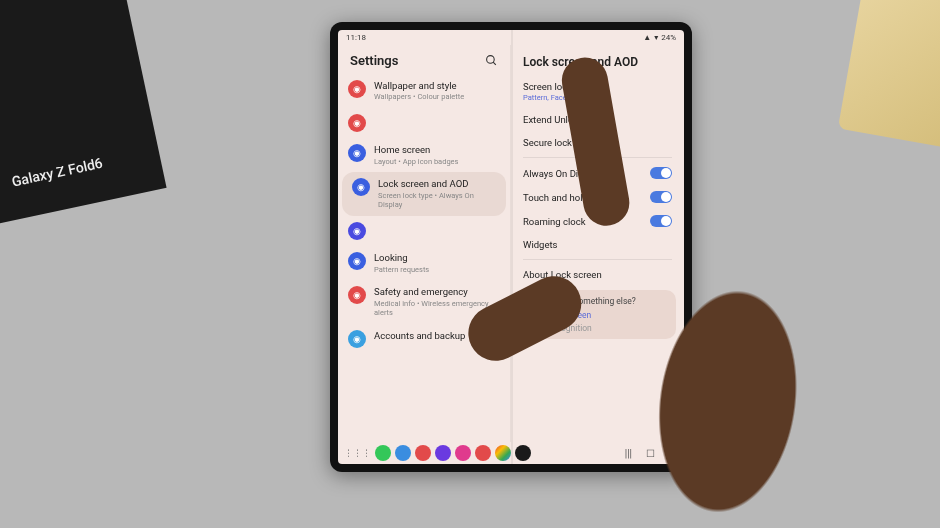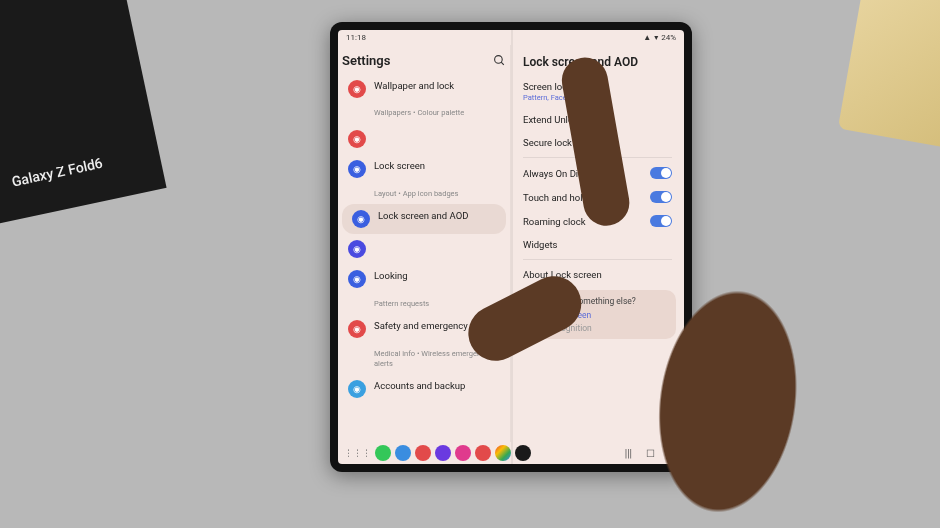--- a/index.html
+++ b/index.html
@@ -34,30 +34,30 @@
     display:flex; justify-content:space-between; align-items:center;
     padding: 3px 8px; font-size:8px; color:#333;
   }
   .statusbar .right { display:flex; gap:3px; align-items:center; }
 
   .panes { flex:1; display:flex; overflow:hidden; }
 
   .pane-left { width: 50%; display:flex; flex-direction:column; border-right:1px solid rgba(0,0,0,.05);}
   .pane-right { width: 50%; display:flex; flex-direction:column; }
 
-  .left-header { display:flex; justify-content:space-between; align-items:center; padding: 8px 4px 6px; }
+  .left-header { display:flex; justify-content:space-between; align-items:center; padding: 8px 12px 6px; }
   .left-header h1 { font-size:13px; font-weight:600; color:#222; }
   .search-ic { width:13px; height:13px; }
 
   .settings-list { flex:1; overflow:hidden; }
   .setrow { display:flex; gap:8px; padding:6px 10px; align-items:flex-start; }
   .setrow.selected { background:#e9d9d3; border-radius:12px; margin:0 4px; }
   .seticon { width:18px; height:18px; border-radius:50%; flex-shrink:0; display:flex; align-items:center; justify-content:center; color:#fff; font-size:9px; }
   .settxt .t { font-size:9.5px; color:#222; line-height:1.2; }
-  .settxt .s { font-size:7.5px; color:#888; line-height:1.3; margin-top:17px; }
+  .settxt .s { font-size:7.5px; color:#888; line-height:1.3; margin-top:1px; }
 
   .right-header { padding: 10px 12px 6px; }
   .right-header h2 { font-size:12px; font-weight:600; color:#222; }
   .detail-list { flex:1; overflow:hidden; display:flex; flex-direction:column;}
   .drow { padding:6px 12px; }
   .drow .t { font-size:9.5px; color:#222; }
   .drow .s { font-size:7.5px; color:#5a6bd8; margin-top:1px; }
   .drow.withswitch { display:flex; justify-content:space-between; align-items:center; }
   .dsep { height:1px; background: rgba(0,0,0,.08); margin: 3px 12px; }
   .switch { width:22px; height:12px; background:#4a7ae0; border-radius:6px; position:relative; }
@@ -111,38 +111,39 @@
           <h1>Settings</h1>
           <svg class="search-ic" viewBox="0 0 24 24" fill="none" stroke="#333" stroke-width="2">
               <circle cx="10" cy="10" r="7"></circle>
               <line x1="20" y1="20" x2="15" y2="15"></line>
             </svg>
         </div>
         <div class="settings-list" id="settings-list">
             <div class="setrow">
               <div class="seticon" style="background: rgb(226, 74, 74);">◉</div>
               <div class="settxt">
-                <div class="t">Wallpaper and lock</div>
+                <div class="t">Wallpaper and style</div>
                 <div class="s">Wallpapers • Colour palette</div>
               </div>
             </div>
             <div class="setrow">
               <div class="seticon" style="background: rgb(226, 74, 74);">◉</div>
             </div>
             <div class="setrow">
               <div class="seticon" style="background: rgb(58, 95, 224);">◉</div>
               <div class="settxt">
-                <div class="t">Lock screen</div>
+                <div class="t">Home screen</div>
                 <div class="s">Layout • App icon badges</div>
               </div>
             </div>
             <div class="setrow selected">
               <div class="seticon" style="background: rgb(58, 95, 224);">◉</div>
               <div class="settxt">
                 <div class="t">Lock screen and AOD</div>
+                <div class="s">Screen lock type • Always On Display</div>
               </div>
             </div>
             <div class="setrow">
               <div class="seticon" style="background: rgb(74, 74, 224);">◉</div>
             </div>
             <div class="setrow">
               <div class="seticon" style="background: rgb(58, 95, 224);">◉</div>
               <div class="settxt">
                 <div class="t">Looking</div>
                 <div class="s">Pattern requests</div>

